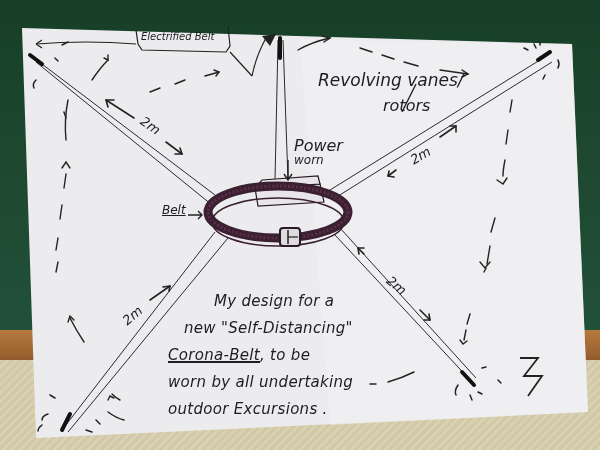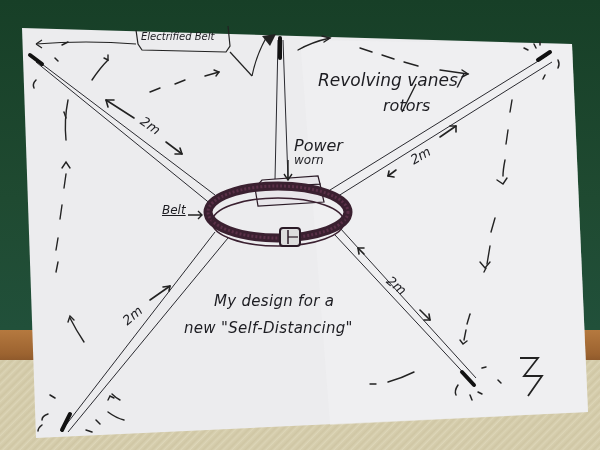--- a/index.html
+++ b/index.html
@@ -168,13 +168,16 @@
 <span class="hand" style="left:294px;top:153px;font-size:12px;">worn</span>
 <span class="hand" style="left:162px;top:203px;font-size:12px;text-decoration:underline;">Belt</span>
 <span class="hand" style="left:140px;top:118px;font-size:13px;transform:rotate(35deg);">2m</span>
 <span class="hand" style="left:410px;top:148px;font-size:13px;transform:rotate(-30deg);">2m</span>
 <span class="hand" style="left:122px;top:308px;font-size:13px;transform:rotate(-40deg);">2m</span>
 <span class="hand" style="left:386px;top:278px;font-size:13px;transform:rotate(40deg);">2m</span>
 
 <div class="caption">
   <span class="line" style="padding-left:46px;">My design for a</span>
   <span class="line" style="padding-left:16px;">new "Self-Distancing"</span>
+  <span class="line"><span class="underline">Corona-Belt</span><span>, to be</span></span>
+  <span class="line">worn by all undertaking</span>
+  <span class="line">outdoor Excursions .</span>
 </div>
 
 </body></html>

